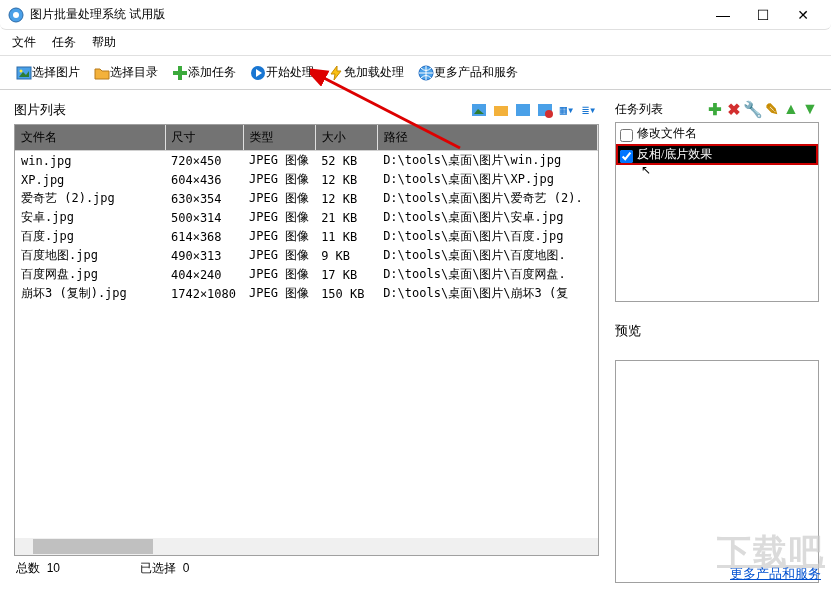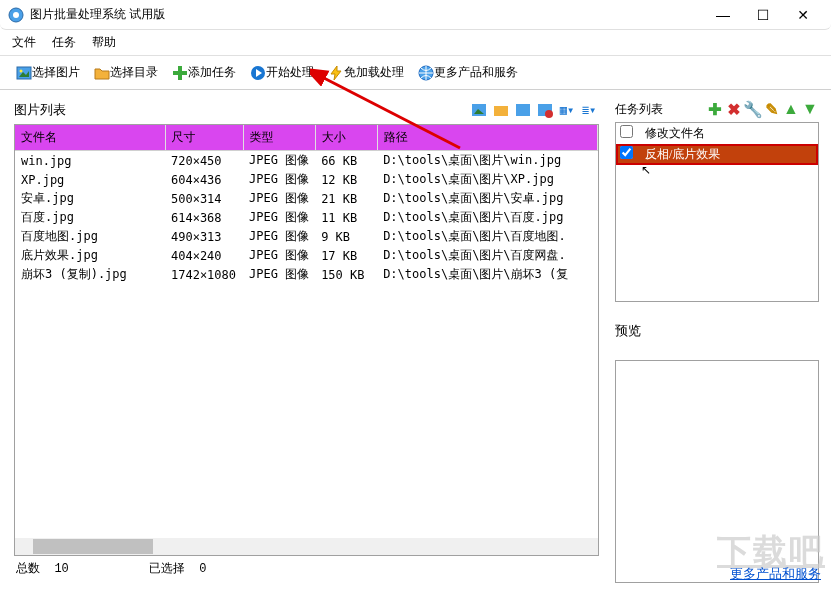--- a/index.html
+++ b/index.html
@@ -16,32 +16,32 @@
 .tbtn .icon { width: 16px; height: 16px; display:inline-block; }
 .content { position: absolute; top: 90px; left: 0; right: 0; bottom: 0; display: flex; }
 .left-pane { flex: 1; padding: 10px 10px 6px 14px; display: flex; flex-direction: column; }
 .left-header { display: flex; align-items: center; justify-content: space-between; margin-bottom: 4px; font-family: Liberation Mono, monospace; }
 .left-title { font-size: 13px; }
 .mini-tools { display: flex; gap: 2px; }
 .mini-tools span { width: 20px; height: 20px; display: flex; align-items: center; justify-content: center; }
 .file-table-wrap { flex: 1; border: 1px solid #a0a0a0; display: flex; flex-direction: column; overflow: hidden; }
 .file-table { flex: 1; overflow: auto; }
 table { border-collapse: collapse; width: 100%; font-family: "SimSun", monospace; font-size: 12px; }
-th { text-align: left; font-weight: normal; padding: 4px 6px; border-right: 1px solid #e0e0e0; border-bottom: 1px solid #d0d0d0; background: #d946ef; font-family: "Microsoft YaHei", sans-serif; }
+th { text-align: left; font-weight: normal; padding: 4px 6px; border-right: 1px solid #e0e0e0; border-bottom: 1px solid #d0d0d0; background: #737373; font-family: "Microsoft YaHei", sans-serif; }
 td { padding: 1px 6px; white-space: nowrap; }
 .hscroll { height: 17px; background: #f0f0f0; display:flex; align-items:center; }
 .hscroll .thumb { width: 120px; height: 15px; background: #c0c0c0; margin-left: 18px; }
-.status-line { padding: 4px 2px 6px 2px; display:flex; gap: 80px; font-family: Liberation Mono, monospace; }
+.status-line { padding: 4px 2px 6px 2px; display:flex; gap: 80px; font-family: Liberation Sans, sans-serif; }
 .right-pane { width: 222px; padding: 10px 12px 6px 6px; display:flex; flex-direction: column; }
 .right-header { display:flex; align-items:flex-end; justify-content: space-between; margin-bottom: 4px; }
 .task-tools { display:flex; gap:1px; }
 .task-tools span { width: 18px; height:18px; display:flex; align-items:center; justify-content:center; font-size:16px; font-weight:bold; }
 .task-box { border: 1px solid #a0a0a0; height: 180px; margin-bottom: 20px; }
-.task-item { display:flex; align-items:flex-start; padding: 2px 4px; gap:12px; font-family:"SimSun"; }
-.task-item.selected { background:#c2410c; color:#fff; outline: 2px solid #c00; outline-offset: -2px; }
+.task-item { display:flex; align-items:flex-end; padding: 2px 4px; gap:4px; font-family:"SimSun"; }
+.task-item.selected { background:#000000; color:#fff; outline: 2px solid #c00; outline-offset: -2px; }
 .task-item input[type=checkbox] { width:13px; height:13px; }
 .preview-label { margin-bottom: 20px; font-size: 13px; }
 .preview-box { border: 1px solid #a0a0a0; flex:1; min-height: 150px; }
 .watermark { position:absolute; right: 6px; bottom: 14px; font-size: 34px; color:#ccc; font-weight:bold; letter-spacing:2px; pointer-events:none; opacity:.7; font-family:"Microsoft YaHei";text-decoration:underline; }
 .footer-link { position:absolute; right:10px; bottom:6px; color:#0050d0; font-size:13px; cursor:pointer; text-decoration: underline; }
 .arrow-svg { position:absolute; left:310px; top:68px; pointer-events:none; }
 .cursor-arrow { position:absolute; right: 180px; top: 163px; font-size:12px; pointer-events:none; }
 th.col-name{width:150px}th.col-dim{width:78px}th.col-type{width:72px}th.col-size{width:62px}
 </style>
 </head>
@@ -153,31 +153,38 @@
             <th class="col-type">类型</th>
             <th class="col-size">大小</th>
             <th>路径</th>
           </tr>
             </thead>
           <tbody id="file-rows">
               <tr>
                 <td>win.jpg</td>
                 <td>720×450</td>
                 <td>JPEG 图像</td>
-                <td>66 KB</td>
+                <td>52 KB</td>
                 <td>D:\tools\桌面\图片\win.jpg</td>
               </tr>
               <tr>
                 <td>XP.jpg</td>
                 <td>604×436</td>
                 <td>JPEG 图像</td>
                 <td>12 KB</td>
                 <td>D:\tools\桌面\图片\XP.jpg</td>
               </tr>
               <tr>
+                <td>爱奇艺 (2).jpg</td>
+                <td>630×354</td>
+                <td>JPEG 图像</td>
+                <td>12 KB</td>
+                <td>D:\tools\桌面\图片\爱奇艺 (2).</td>
+              </tr>
+              <tr>
                 <td>安卓.jpg</td>
                 <td>500×314</td>
                 <td>JPEG 图像</td>
                 <td>21 KB</td>
                 <td>D:\tools\桌面\图片\安卓.jpg</td>
               </tr>
               <tr>
                 <td>百度.jpg</td>
                 <td>614×368</td>
                 <td>JPEG 图像</td>
@@ -185,21 +192,21 @@
                 <td>D:\tools\桌面\图片\百度.jpg</td>
               </tr>
               <tr>
                 <td>百度地图.jpg</td>
                 <td>490×313</td>
                 <td>JPEG 图像</td>
                 <td>9 KB</td>
                 <td>D:\tools\桌面\图片\百度地图.</td>
               </tr>
               <tr>
-                <td>底片效果.jpg</td>
+                <td>百度网盘.jpg</td>
                 <td>404×240</td>
                 <td>JPEG 图像</td>
                 <td>17 KB</td>
                 <td>D:\tools\桌面\图片\百度网盘.</td>
               </tr>
               <tr>
                 <td>崩坏3 (复制).jpg</td>
                 <td>1742×1080</td>
                 <td>JPEG 图像</td>
                 <td>150 KB</td>

